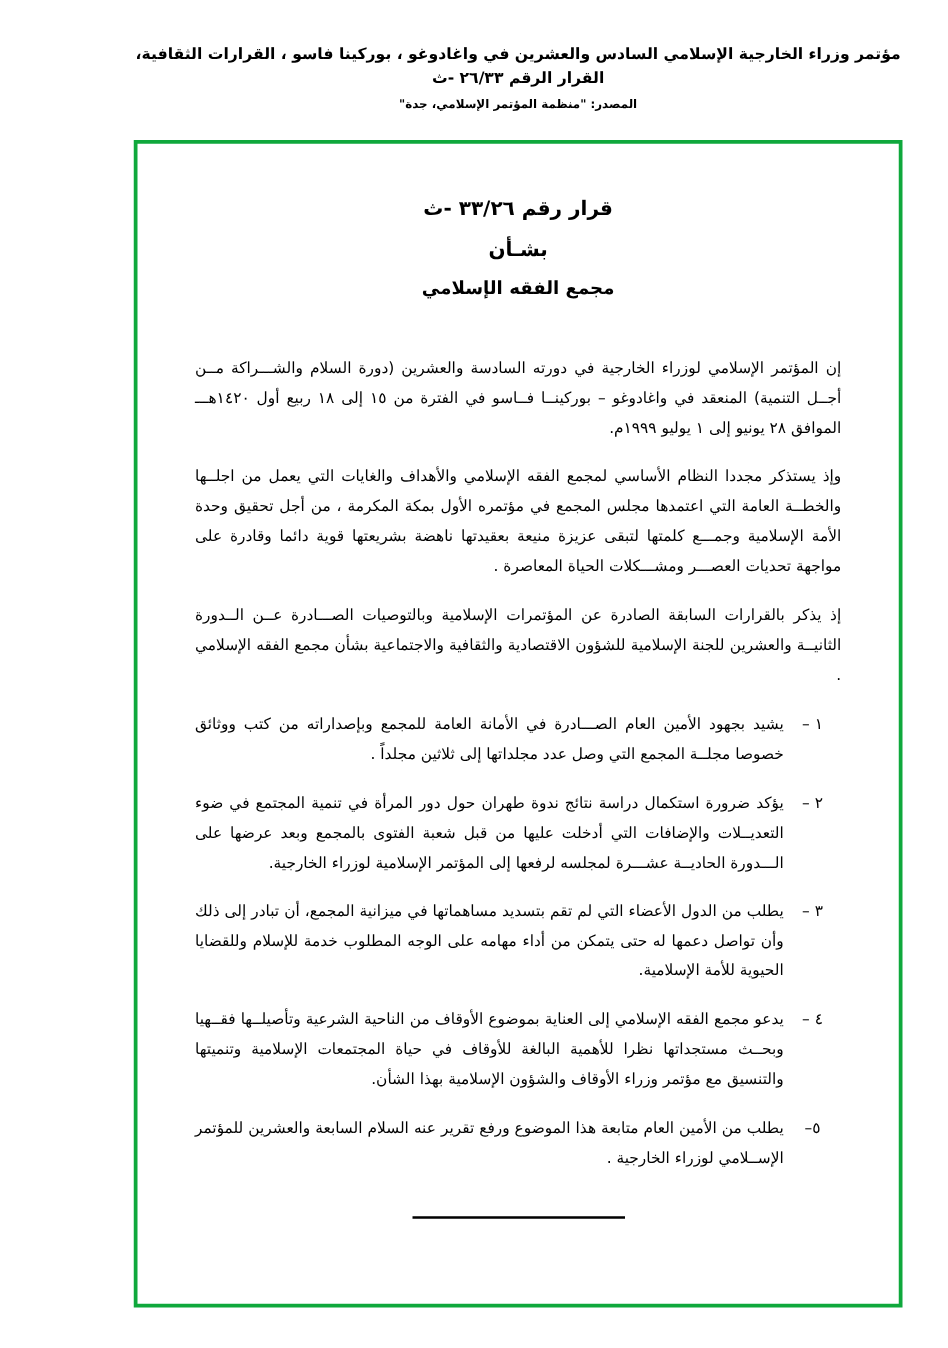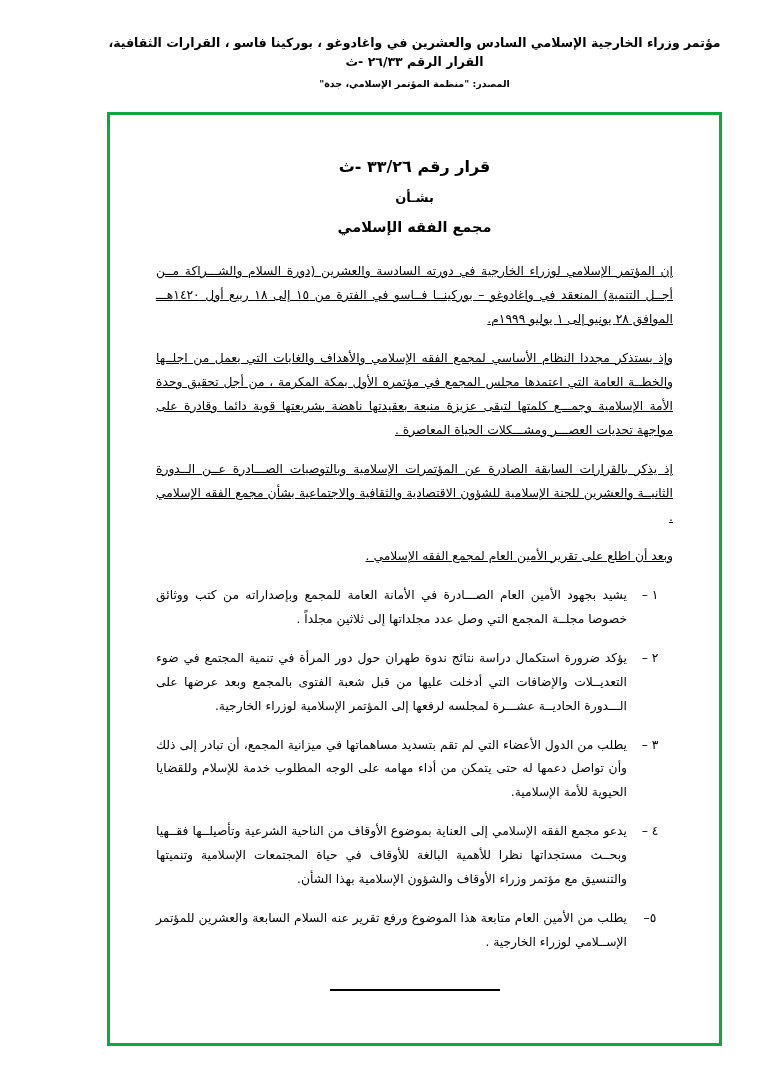--- a/index.html
+++ b/index.html
@@ -49,47 +49,46 @@
     box-sizing: border-box;
   }
   .frame-inner {
     padding: 42px 46px 20px 46px;
     box-sizing: border-box;
     height: 100%;
     direction: rtl;
   }
   .title-group {
     text-align: center;
-    margin-bottom: 25px;
+    margin-bottom: 44px;
   }
   .title-main {
     font-size: 16px;
     font-weight: bold;
     letter-spacing: 1px;
     margin-bottom: 14px;
   }
   .title-sub1 {
-    font-size: 13px;
+    font-size: 16px;
     font-weight: bold;
     letter-spacing: 1px;
     margin-bottom: 14px;
   }
   .title-sub2 {
     font-size: 14.5px;
     font-weight: bold;
     letter-spacing: 1px;
     text-align: center;
   }
   p.body-par {
     font-size: 12.3px;
     line-height: 1.95;
     text-align: justify;
     margin: 0 0 15px 0;
     direction: rtl;
-    text-decoration: underline;
   }
   .clauses {
     margin-top: 6px;
   }
   .clause {
     display: flex;
     flex-direction: row;
     align-items: flex-start;
     margin-bottom: 15px;
   }
@@ -131,21 +130,20 @@
 
       <div class="title-group">
         <div class="title-main">قرار رقم ٣٣/٢٦ -ث</div>
         <div class="title-sub1">بشـأن</div>
         <div class="title-sub2">مجمع الفقه الإسلامي</div>
       </div>
 
       <p class="body-par">إن المؤتمر الإسلامي لوزراء الخارجية في دورته السادسة والعشرين (دورة السلام والشـــراكة مــن أجــل التنمية) المنعقد في واغادوغو – بوركينــا فــاسو في الفترة من ١٥ إلى ١٨ ربيع أول ١٤٢٠هـــ الموافق ٢٨ يونيو إلى ١ يوليو ١٩٩٩م.</p>
       <p class="body-par">وإذ يستذكر مجددا النظام الأساسي لمجمع الفقه الإسلامي والأهداف والغايات التي يعمل من اجلــها والخطــة العامة التي اعتمدها مجلس المجمع في مؤتمره الأول بمكة المكرمة ، من أجل تحقيق وحدة الأمة الإسلامية وجمـــع كلمتها لتبقى عزيزة منيعة بعقيدتها ناهضة بشريعتها قوية دائما وقادرة على مواجهة تحديات العصـــر ومشـــكلات الحياة المعاصرة .</p>
       <p class="body-par">إذ يذكر بالقرارات السابقة الصادرة عن المؤتمرات الإسلامية وبالتوصيات الصـــادرة عــن الــدورة الثانيــة والعشرين للجنة الإسلامية للشؤون الاقتصادية والثقافية والاجتماعية بشأن مجمع الفقه الإسلامي .</p>
-      <p class="body-par">وبعد أن اطلع على تقرير الأمين العام لمجمع الفقه الإسلامي .</p>
 
       <div class="clauses">
 
         <div class="clause">
           <div class="clause-num">١ –</div>
           <div class="clause-text">يشيد بجهود الأمين العام الصـــادرة في الأمانة العامة للمجمع وبإصداراته من كتب ووثائق خصوصا مجلــة المجمع التي وصل عدد مجلداتها إلى ثلاثين مجلداً .</div>
         </div>
 
         <div class="clause">
           <div class="clause-num">٢ –</div>

